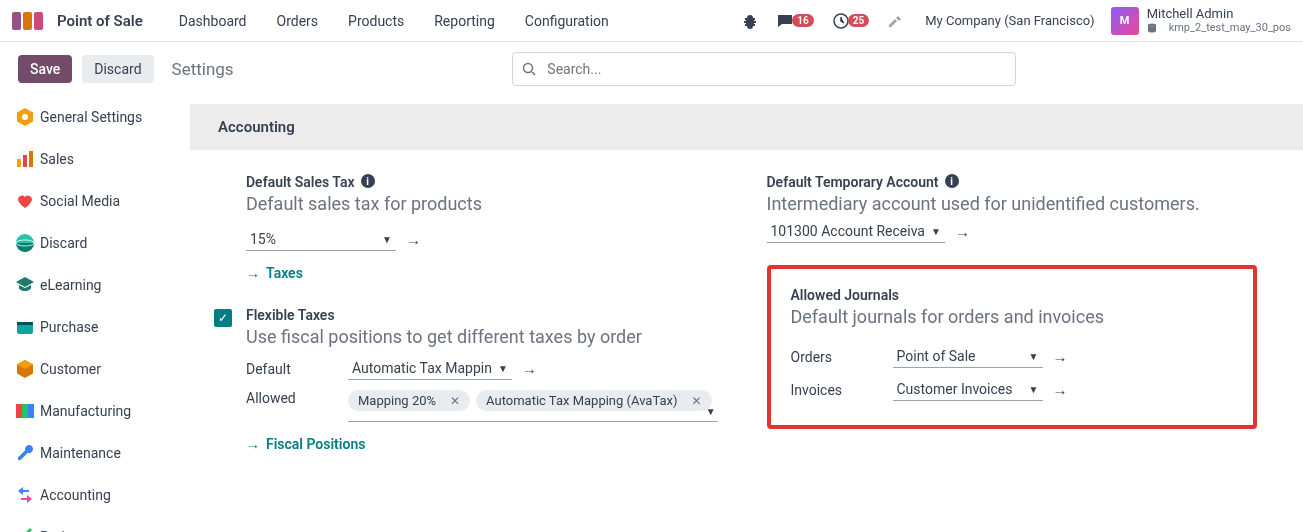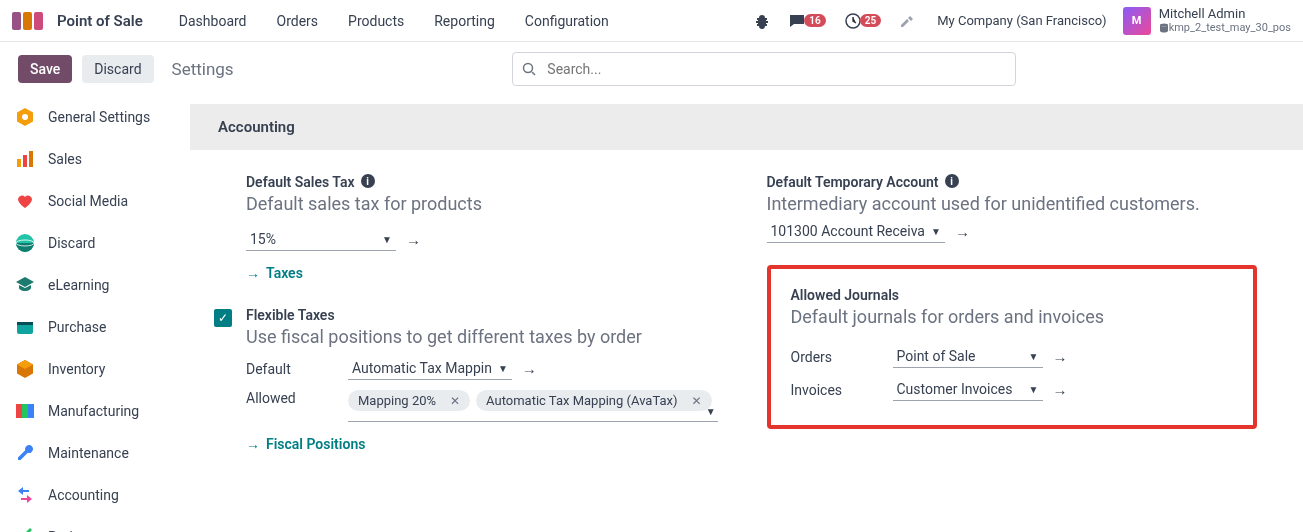--- a/index.html
+++ b/index.html
@@ -15,38 +15,38 @@
 .brand-title { font-weight: 600; color: #374151; font-size: 15px; margin-right: 18px; }
 .nav-link { color: #374151; padding: 0 12px; font-size: 14px; cursor: pointer; }
 .topnav-spacer { flex: 1; }
 .topicon { display: inline-flex; align-items: center; margin: 0 6px; position: relative; cursor: pointer; }
 .badge { background: #d44c59; color: #fff; font-size: 10px; padding: 1px 5px; border-radius: 8px; margin-left: -2px; font-weight: 600; }
 .company-name { font-size: 13px; color: #374151; margin: 0 10px; }
 .avatar { width: 28px; height: 28px; border-radius: 3px; background: linear-gradient(135deg,#8b5cf6,#ec4899); display: inline-flex; align-items: center; justify-content: center; color: #fff; font-weight: 700; font-size: 11px; }
 .userblock { display: flex; align-items: center; gap: 8px; }
 .userlines { display: flex; flex-direction: column; line-height: 1.1; }
 .userlines .l1 { font-size: 13px; color: #374151; }
-.userlines .l2 { font-size: 11px; color: #6b7280; display: flex; align-items: center; gap: 0; }
+.userlines .l2 { font-size: 11px; color: #6b7280; display: flex; align-items: center; gap: 12px; }
 
 
 .controlbar { display: flex; align-items: center; height: 54px; padding: 0 18px; gap: 10px; }
 .btn { padding: 6px 12px; border-radius: 4px; font-size: 14px; border: none; cursor: pointer; }
 .btn-primary { background: #714b67; color: #fff; font-weight: 500; }
 .btn-secondary { background: #e9ecef; color: #374151; }
 .breadcrumb { font-size: 17px; color: #6b7280; margin-left: 8px; }
 .searchwrap { margin-left: auto; position: relative; width: 504px; margin-right: auto; }
 .searchwrap input { width: 100%; padding: 8px 12px 8px 34px; border: 1px solid #d1d5db; border-radius: 4px; font-size: 14px; }
 .searchwrap .sicon { position: absolute; left: 10px; top: 50%; transform: translateY(-50%); color: #6b7280; }
 
 
 .body { display: flex; height: calc(532px - 42px - 54px); }
 .sidebar { width: 190px; background: #fff; overflow-y: auto; position: relative; }
 .sidebar::-webkit-scrollbar { width: 10px; }
 .sidebar::-webkit-scrollbar-thumb { background: #c1c1c1; border-radius: 5px; }
-.sbitem { display: flex; align-items: center; gap: 12px; padding: 10px 14px; color: #374151; cursor: pointer; font-size: 14px; }
+.sbitem { display: flex; align-items: center; gap: 4px; padding: 10px 14px; color: #374151; cursor: pointer; font-size: 14px; }
 .sbicon { width: 22px; height: 22px; display: inline-flex; align-items: center; justify-content: center; font-size: 16px; }
 
 .main { flex: 1; overflow-y: auto; background: #fff; position: relative; }
 .main::-webkit-scrollbar { width: 10px; }
 .main::-webkit-scrollbar-thumb { background: #c1c1c1; border-radius: 5px; }
 
 .section-header { background: #ececec; padding: 14px 28px; font-weight: 600; color: #374151; font-size: 15px; margin-top: 8px; }
 .settings-row { display: flex; padding: 24px 28px 0 28px; gap: 40px; }
 .settings-col { flex: 1; min-width: 0; }
 .setting-block { margin-bottom: 26px; position: relative; padding-left: 28px; }
@@ -202,21 +202,21 @@
         </span>
       <span>Purchase</span>
     </div>
     <div class="sbitem">
       <span class="sbicon">
           <svg width="20" height="20" viewBox="0 0 20 20">
             <polygon points="10,1 18,5.5 18,14.5 10,19 2,14.5 2,5.5" fill="#d97706"></polygon>
             <polygon points="10,1 18,5.5 10,10 2,5.5" fill="#f59e0b"></polygon>
           </svg>
         </span>
-      <span>Inventory</span>
+      <span>Customer</span>
     </div>
     <div class="sbitem">
       <span class="sbicon">
           <span class="ic-manuf"></span>
         </span>
       <span>Manufacturing</span>
     </div>
     <div class="sbitem">
       <span class="sbicon ic-maint">
           <svg width="20" height="20" viewBox="0 0 20 20">

